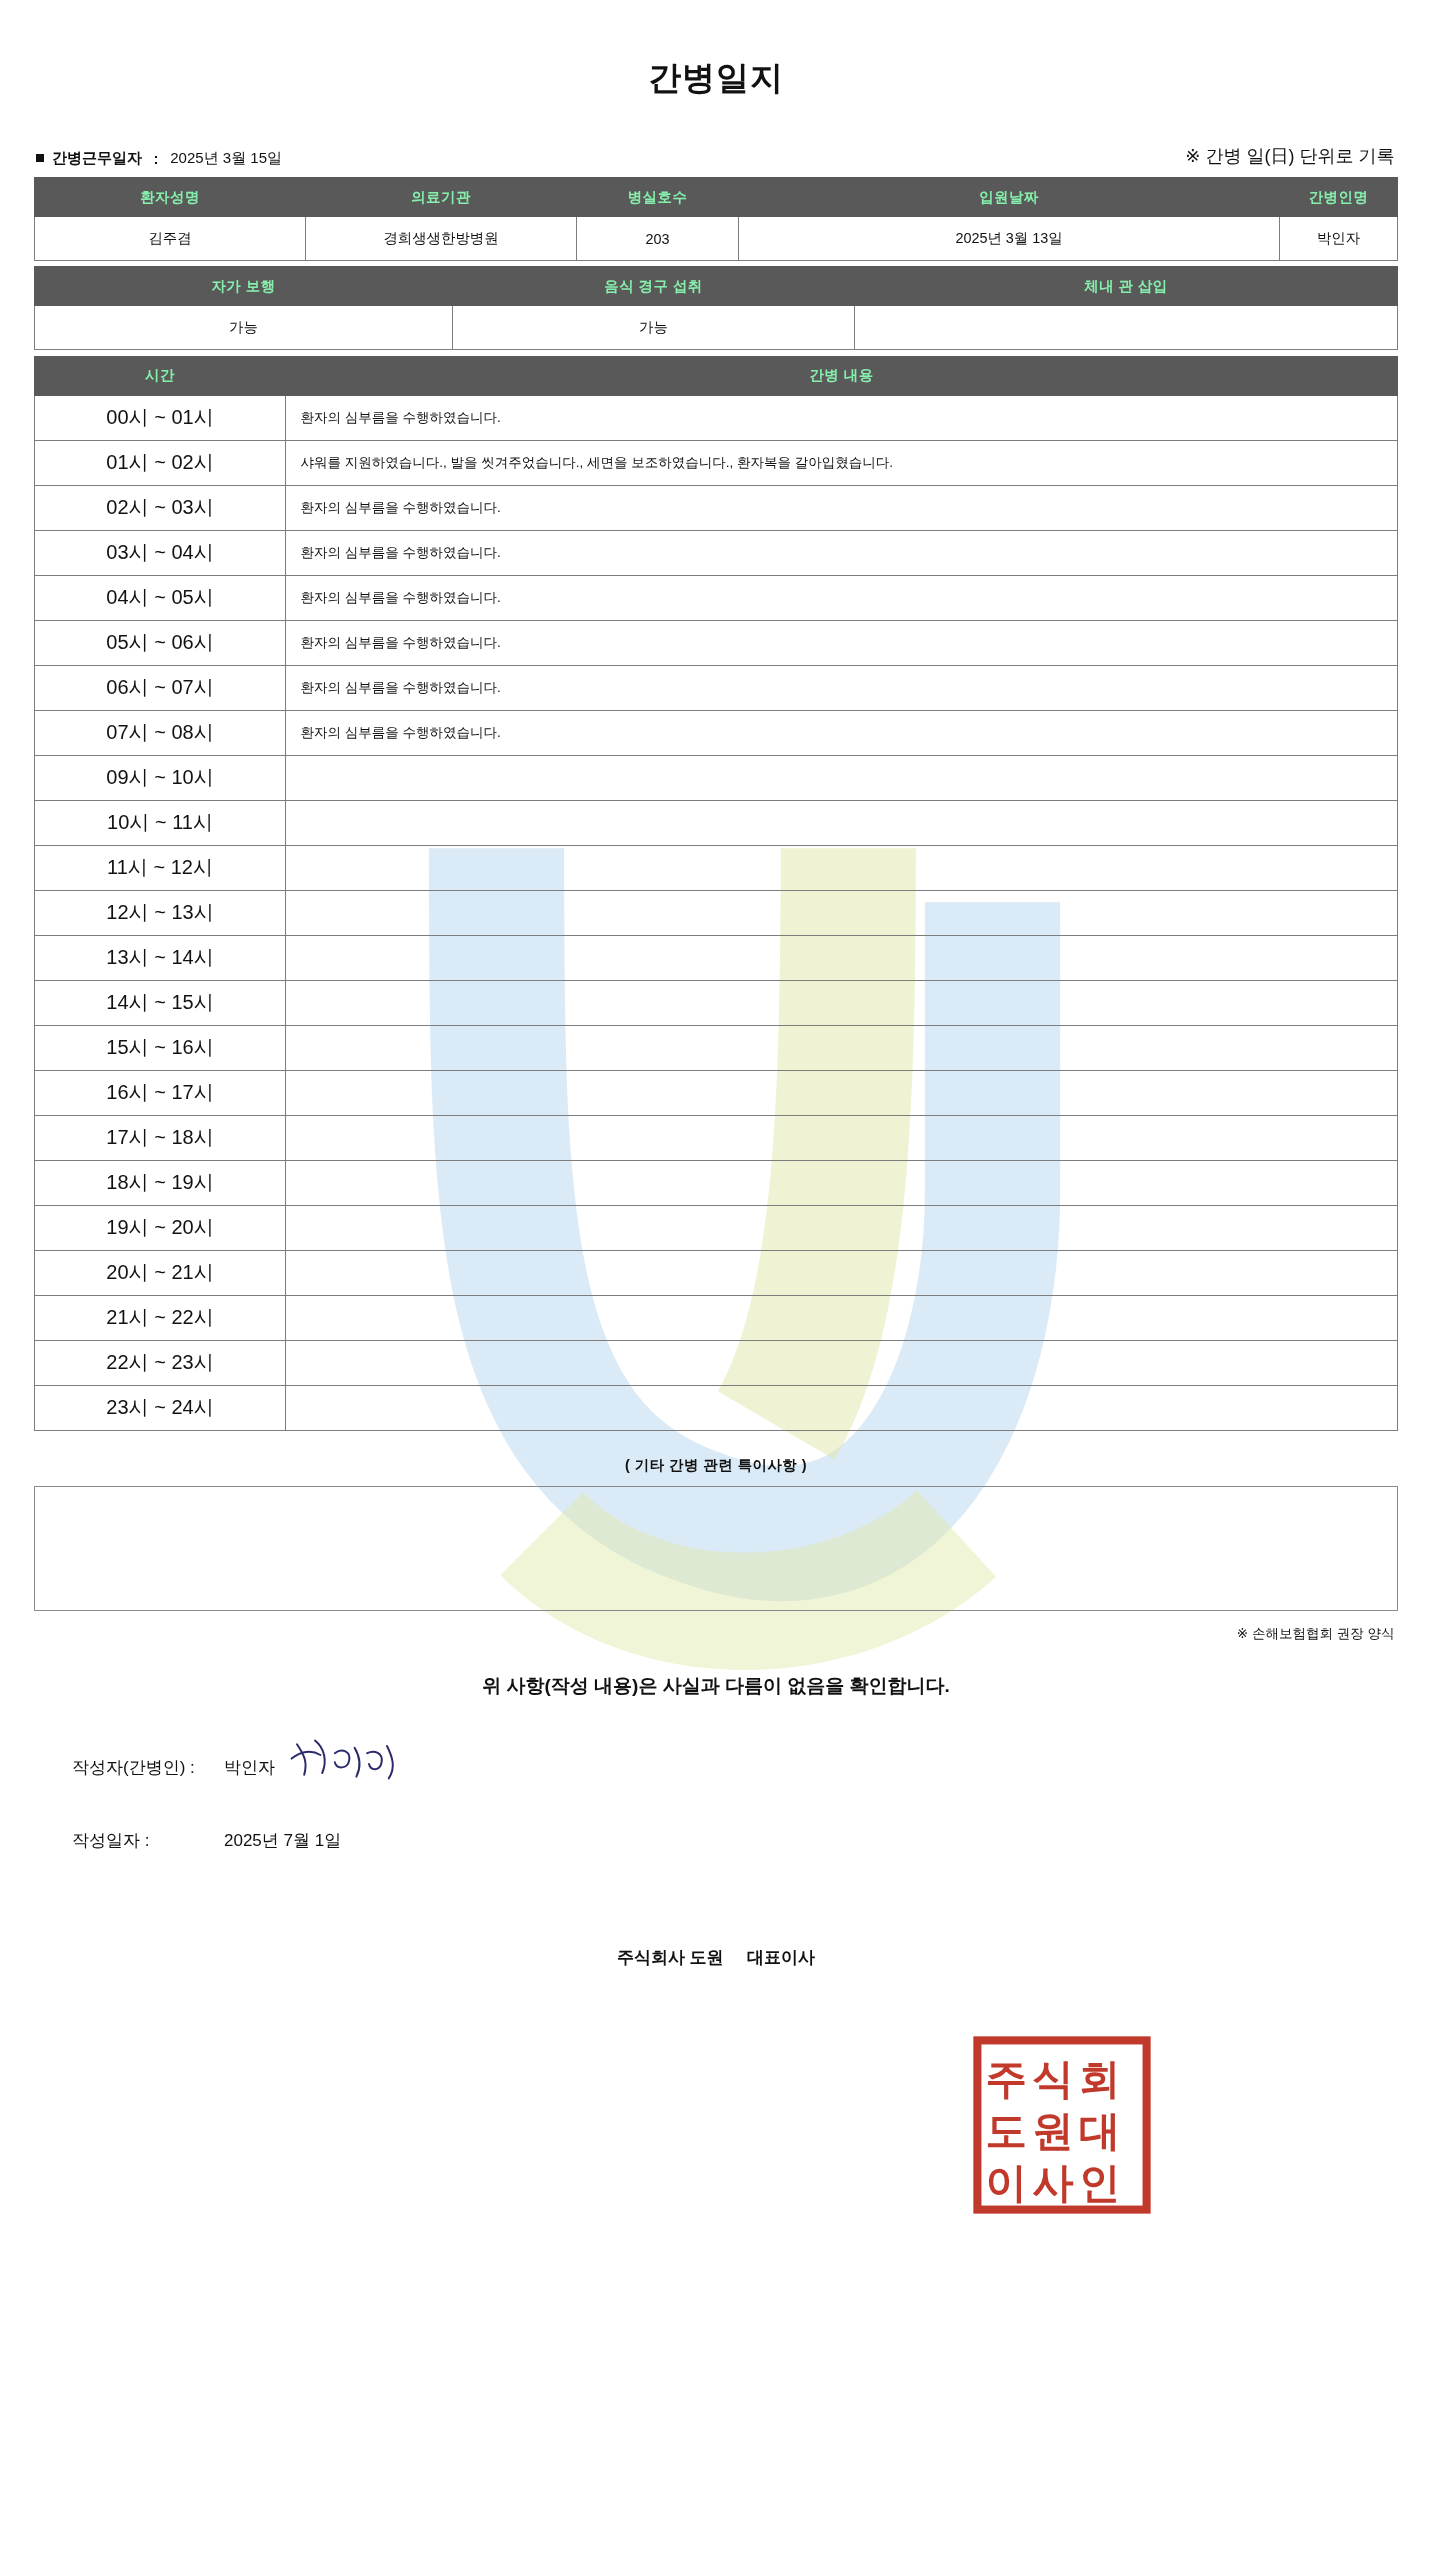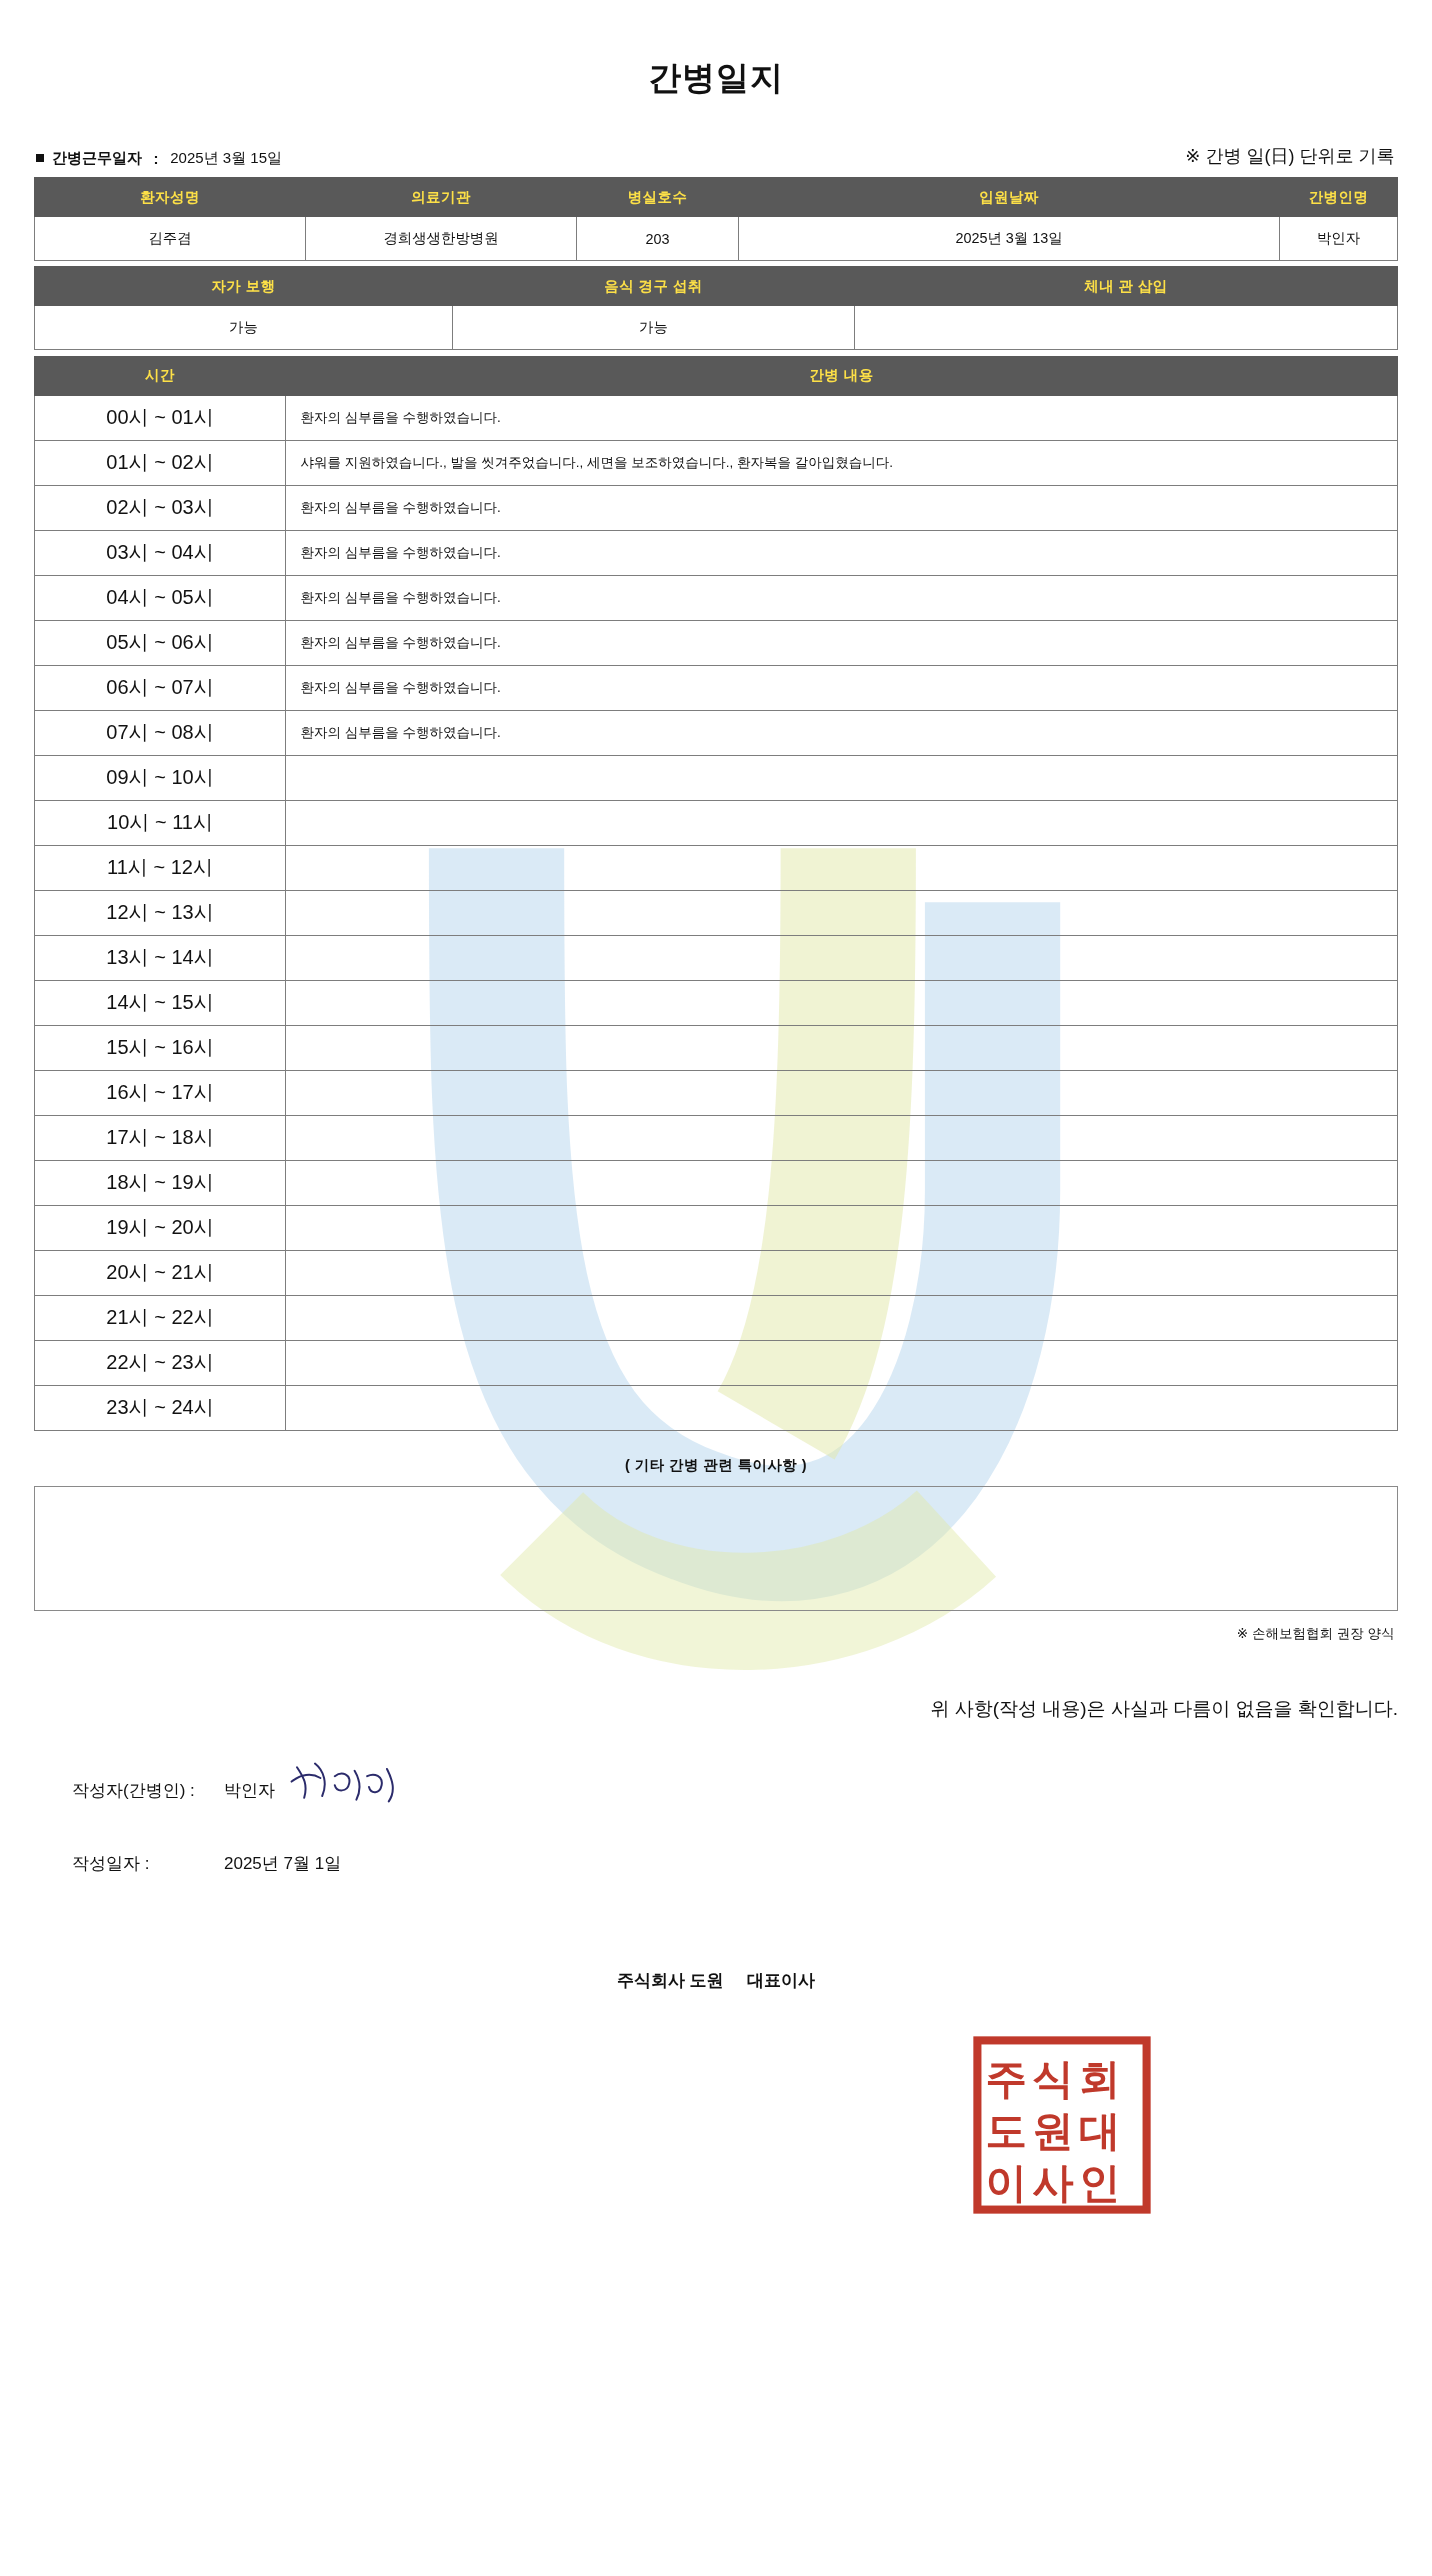--- a/index.html
+++ b/index.html
@@ -79,21 +79,21 @@
   }
   .tbl-top { margin-top: 9px; }
   th, td {
     border: 0.9px solid #7d7d7d;
     font-size: 14.4px;
     text-align: center;
     vertical-align: middle;
   }
   thead th, .hdr {
     background: #595959;
-    color: #fde047;
+    color: #86efac;
     font-weight: bold;
     height: 36px;
     letter-spacing: 0.5px;
     border-color: #595959;
   }
   .tbl-top td, .tbl-mid td {
     height: 41px;
     background: #ffffff;
     font-size: 14.4px;
   }
@@ -133,24 +133,24 @@
   }
   .assoc-note {
     text-align: right;
     font-size: 13.5px;
     margin-top: 14.4px;
     padding-right: 3.6px;
   }
 
   
   .confirm {
-    text-align: right;
+    text-align: center;
     font-size: 19px;
-    font-weight: normal;
-    margin-top: 53px;
+    font-weight: bold;
+    margin-top: 30px;
   }
   .sign-block { margin-top: 40px; padding-left: 38px; }
   .sign-line {
     font-size: 17px;
     display: flex;
     align-items: center;
     margin-bottom: 32px;
     position: relative;
   }
   .sign-line .lbl { min-width: 152px; }

